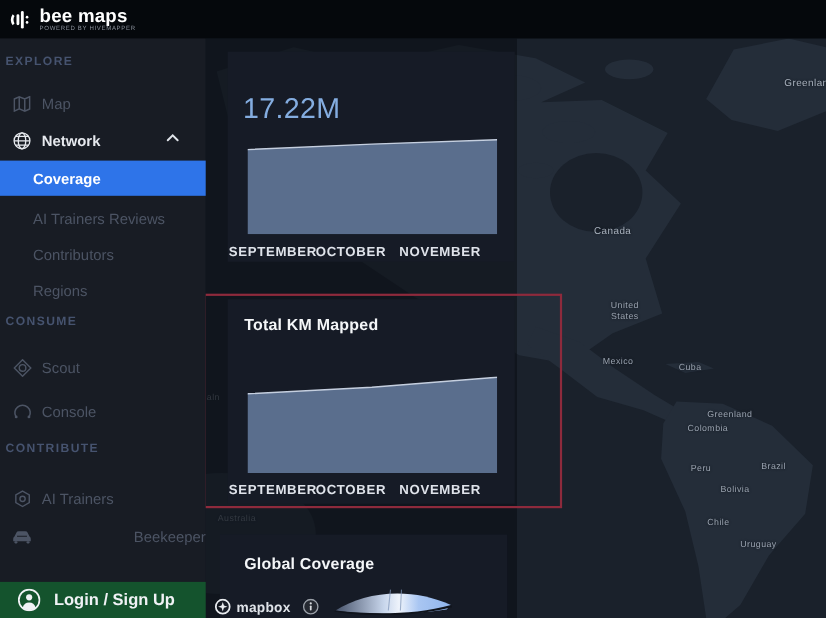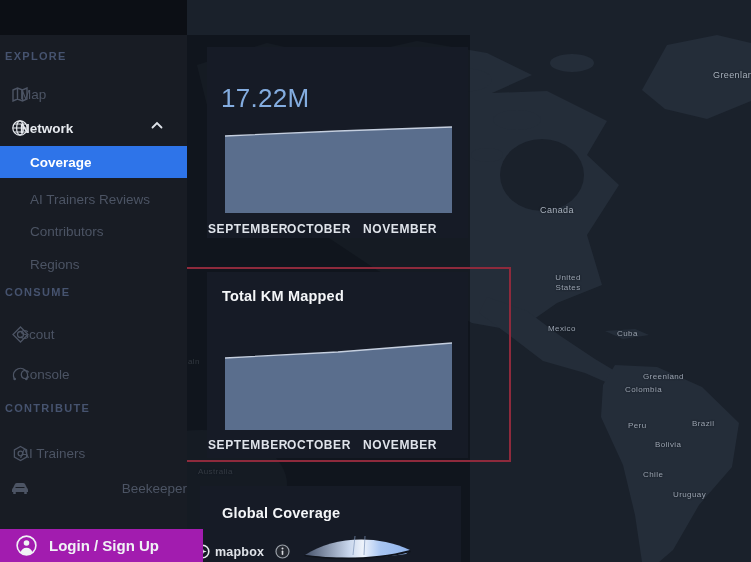--- a/index.html
+++ b/index.html
@@ -26,30 +26,30 @@
   #logo-tagline { color:#8a909a; font-size:5.5px; letter-spacing:.6px; text-transform:uppercase; }
   
   #sidebar { position:absolute; left:0; top:35px; width:187px; height:527px;
     background:#181c24; z-index:10; }
   .nav-header { position:absolute; left:5px; font-size:11px; font-weight:bold;
     letter-spacing:1.3px; color:#46536f; }
   .nav-row { position:absolute; left:0; width:187px; height:22px; display:flex;
     align-items:center; cursor:pointer; }
   .nav-row .icon { position:absolute; left:11px; width:18px; height:18px;
     display:flex; align-items:center; justify-content:center; }
-  .nav-row .lbl { margin-left:20px; font-size:13.5px; color:#4c5464; }
+  .nav-row .lbl { margin-left:38px; font-size:13.5px; color:#4c5464; }
   .nav-row.active .lbl { color:#e6e9ee; font-weight:bold; }
   .nav-sub { position:absolute; left:0; width:187px; height:24px; display:flex;
     align-items:center; cursor:pointer; }
   .nav-sub .lbl { margin-left:30px; font-size:13.5px; color:#4c5464; }
   .nav-sub.selected { height:32px; background:#2e74e9; }
   .nav-sub.selected .lbl { color:#fff; font-weight:bold; }
   .chev { position:absolute; right:24px; top:4px; }
-  #login-bar { position:absolute; left:0; top:494px; width:203px; height:33px;
-    background:#a21caf; display:flex; align-items:center; padding-left:16px; cursor:pointer; }
+  #login-bar { position:absolute; left:0; top:494px; width:187px; height:33px;
+    background:#14532d; display:flex; align-items:center; padding-left:16px; cursor:pointer; }
   #login-bar .lbl { margin-left:12px; color:#f0f2f5; font-size:15px; font-weight:bold; }
   
   .stat-card { position:absolute; width:261px; background:#161b26; z-index:4; }
   .card-title { position:absolute; left:15px; top:16px; color:#f4f6f8;
     font-size:14.5px; font-weight:bold; letter-spacing:.2px; }
   .card-value { position:absolute; left:14px; top:36px; color:#84ade0;
     font-size:26px; font-weight:500; letter-spacing:.3px; }
   .chart { position:absolute; left:18px; width:227px; height:88px; }
   .month-label { position:absolute; font-size:12px; font-weight:bold; color:#dfe3ea;
     letter-spacing:.6px; }
@@ -162,20 +162,35 @@
     <span class="word">mapbox</span>
     <span id="info-btn">
       <svg width="15" height="15" viewBox="0 0 15 15">
         <circle cx="7.5" cy="7.5" r="6.5" fill="rgba(40,44,52,.85)" stroke="#9aa0a8" stroke-width="1.2"></circle>
         <circle cx="7.5" cy="4.6" r="1" fill="#d7dade"></circle>
         <rect x="6.7" y="6.4" width="1.6" height="4.6" rx="0.8" fill="#d7dade"></rect>
       </svg>
     </span>
   </div>
 
+  <div id="topbar">
+    <svg width="22" height="24" viewBox="0 0 22 24">
+      <g fill="#fff">
+        <path d="M3.5,7 A9,9 0 0 0 3.5,17 L5.2,15.4 A7,7 0 0 1 5.2,8.6 Z"></path>
+        <rect x="7" y="7" width="2.6" height="10" rx="1.3"></rect>
+        <rect x="11" y="4" width="2.6" height="16" rx="1.3"></rect>
+        <rect x="15.4" y="8.4" width="2.4" height="2.4" rx="1.2"></rect>
+        <rect x="15.4" y="13.2" width="2.4" height="2.4" rx="1.2"></rect>
+      </g>
+    </svg>
+    <div id="logo-text-wrap">
+      <div id="logo-title">bee maps</div>
+      <div id="logo-tagline">powered by hivemapper</div>
+    </div>
+  </div>
 
   <div id="sidebar">
 
     <div class="nav-header" style="top:15px;">EXPLORE</div>
 
     <div class="nav-row" style="top:48px;">
       <span class="icon">
         <svg width="16" height="15" viewBox="0 0 16 15">
             <path d="M1,3 L5.5,1 L10.5,3 L15,1 L15,12 L10.5,14 L5.5,12 L1,14 Z M5.5,1 L5.5,12 M10.5,3 L10.5,14" fill="none" stroke="#4c5464" stroke-width="1.4"></path>
           </svg>

